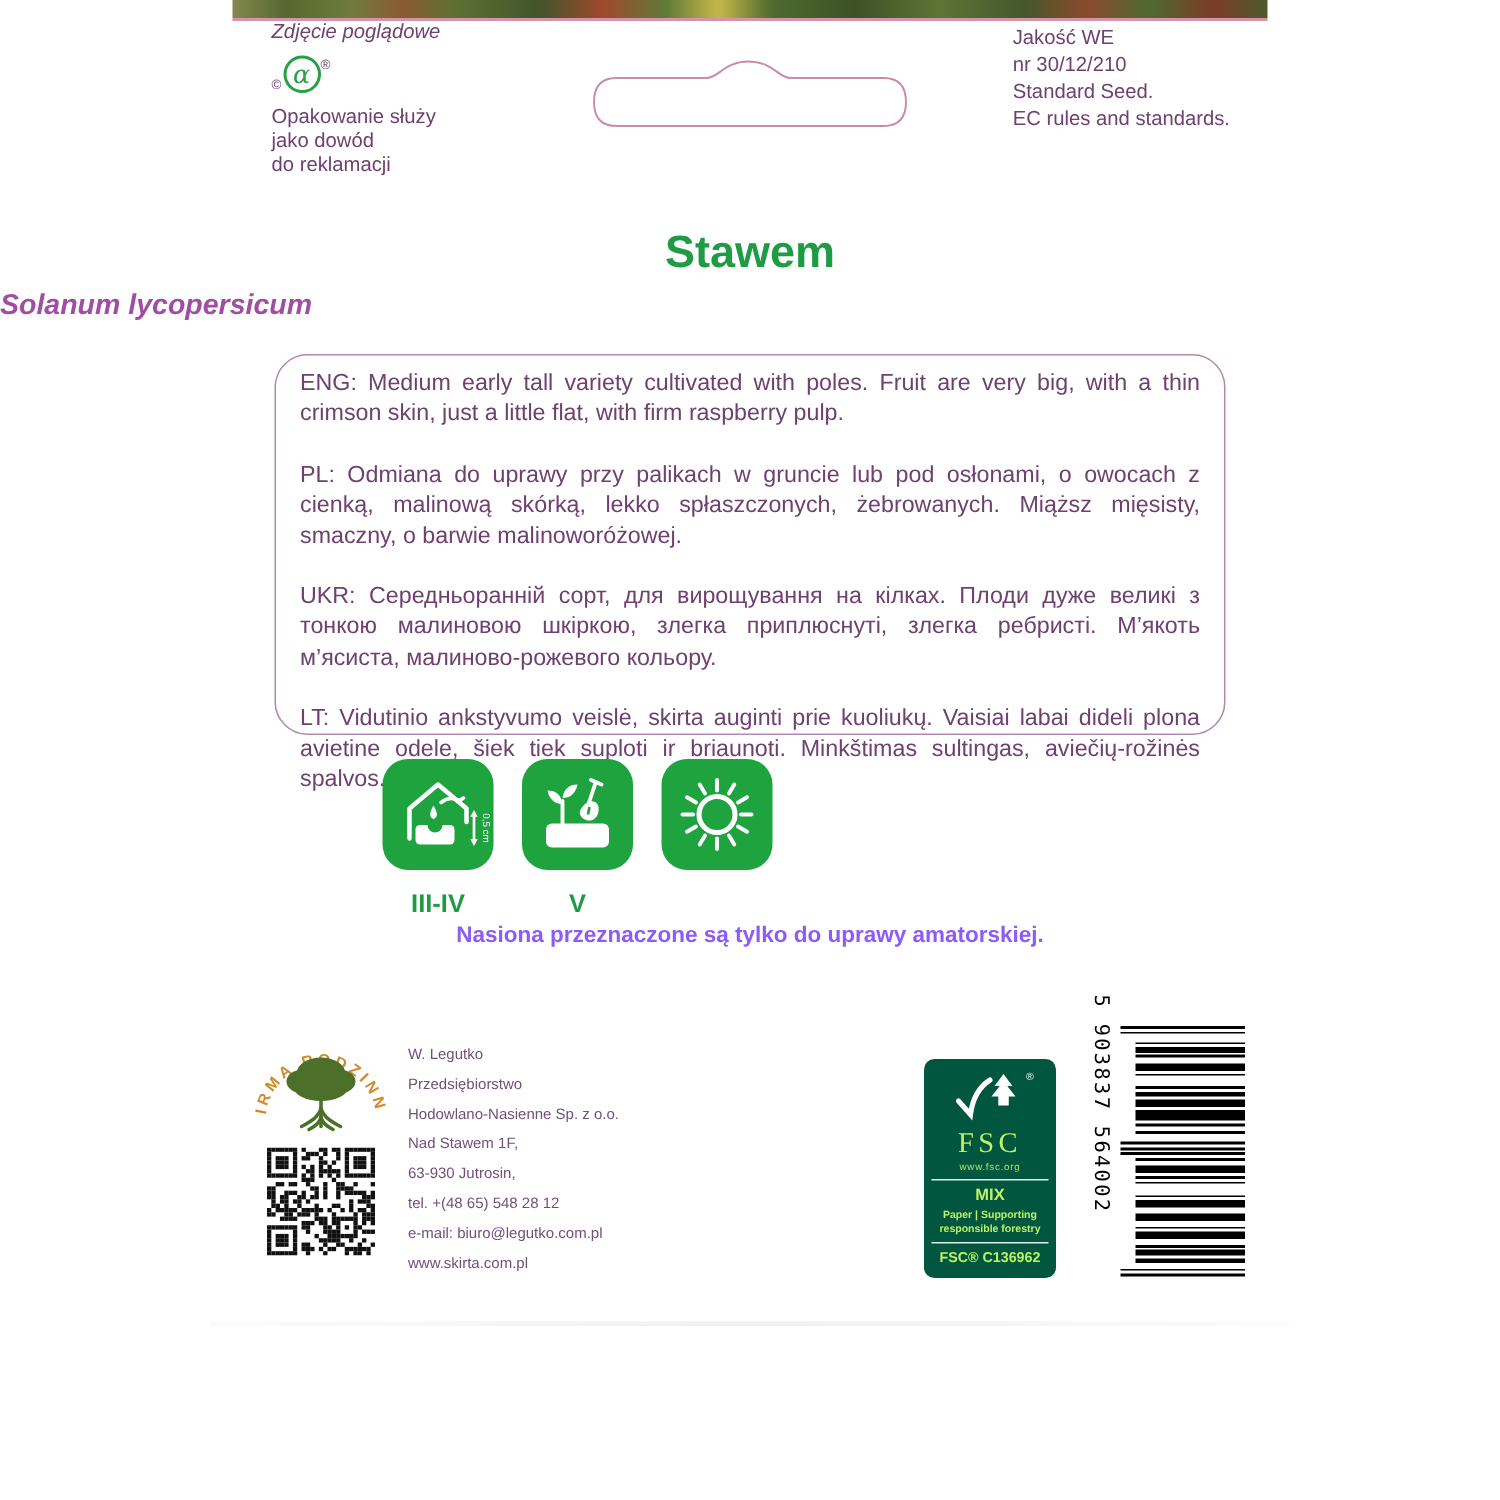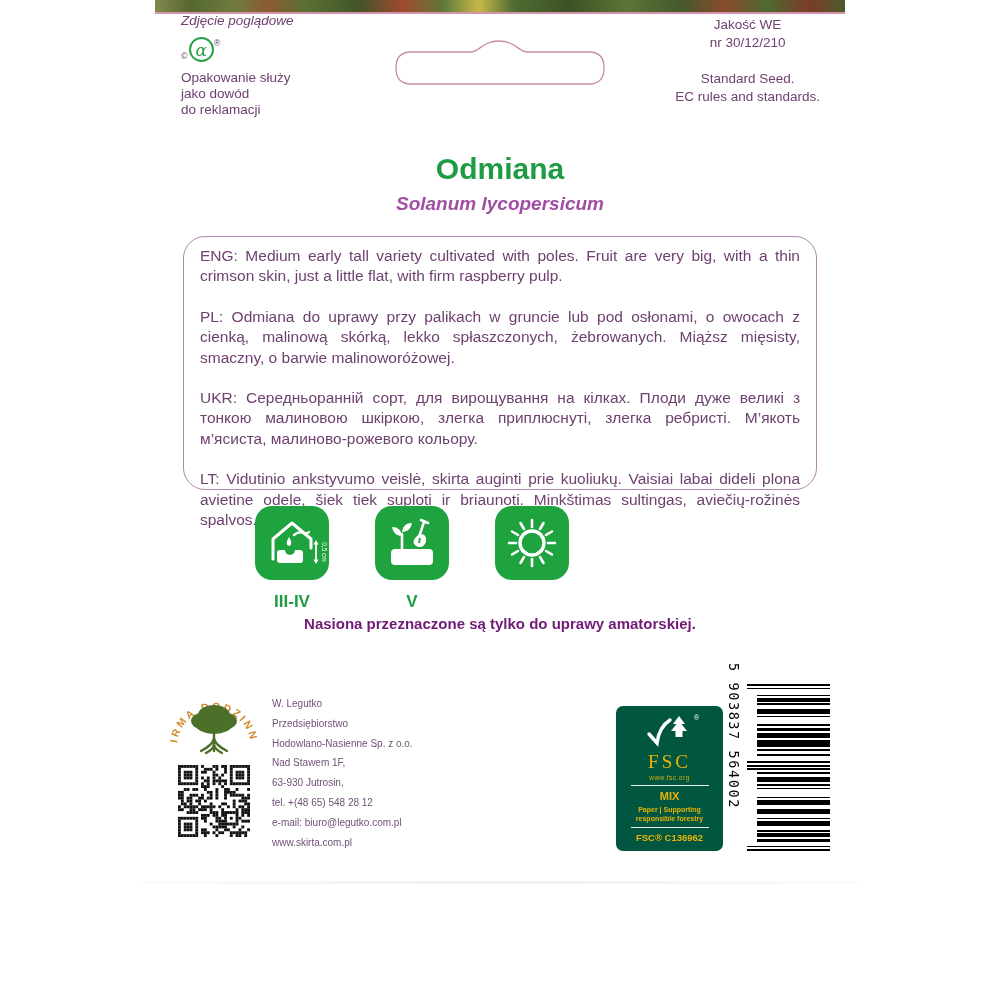--- a/index.html
+++ b/index.html
@@ -18,52 +18,52 @@
   
   .hdr-left{position:absolute;left:181px;top:13px;font-size:13.5px;line-height:16px;}
   .caption{margin:0 0 6px;font-style:italic;}
   .alpha-row{display:flex;align-items:flex-start;margin:0 0 6px;}
   .alpha-c{font-size:9px;margin-top:13px;}
   .alpha-circle{width:21px;height:21px;border:2px solid #27a046;border-radius:50%;
     color:#27a046;font-size:17px;font-style:italic;display:flex;align-items:center;
     justify-content:center;font-family:"DejaVu Serif",serif;margin:2px 0 0 1px;}
   .alpha-r{font-size:9px;margin-top:0;}
   .pack-note{line-height:16px;}
-  .hdr-right{position:absolute;right:180px;top:16px;text-align:center;font-size:13.5px;line-height:18px;}
-  .hdr-right .grp2{margin-top:18px;}
+  .hdr-right{position:absolute;right:180px;top:16px;text-align:left;font-size:13.5px;line-height:18px;}
+  .hdr-right .grp2{}
   .euroslot{position:absolute;left:394px;top:39px;}
 
   
   .title{position:absolute;left:0;top:122px;width:100%;text-align:center;
     font-size:30px;line-height:31px;font-weight:bold;color:#1f9c43;margin:0;}
-  .species{position:absolute;left:0;top:193px;width:100%;text-align:center;
+  .species{position:absolute;left:0;top:193px;width:100%;
     font-size:19px;font-style:italic;font-weight:bold;color:#a04ea4;margin:0;}
 
   
   .desc-box{position:absolute;left:183px;top:236px;width:634px;height:254px;
     border:1.5px solid #b089ae;border-radius:22px;box-sizing:border-box;
     padding:9px 16px;font-size:15.5px;line-height:20.4px;text-align:justify;}
   .desc-box p{margin:0 0 20px;}
 
   
-  .icons-row{position:absolute;left:255px;top:506px;display:flex;gap:46px;}
+  .icons-row{position:absolute;left:255px;top:506px;display:flex;gap:19px;}
   .icon-cell{width:74px;text-align:center;}
   .icon-box{width:74px;height:74px;background:#1ea33f;border-radius:17px;}
   .icon-label{margin-top:8px;font-size:17px;font-weight:bold;color:#1f9c43;min-height:20px;}
 
   .amateur-note{position:absolute;left:0;top:615px;width:100%;text-align:center;
-    font-size:15px;font-weight:bold;color:#701a75;margin:0;}
+    font-size:15px;font-weight:bold;color:#8b5cf6;margin:0;}
 
   
   .tree-logo{position:absolute;left:168px;top:687px;}
   .qr{position:absolute;left:178px;top:765px;width:72px;height:72px;line-height:0;}
   .address{position:absolute;left:272px;top:694px;font-size:10px;line-height:19.8px;color:#715077;}
 
-  .fsc{position:absolute;left:616px;top:706px;width:107px;background:#00563f;border-radius:7px;
-    color:#eab308;text-align:center;box-sizing:border-box;padding:6px 0 8px;}
+  .fsc{position:absolute;left:616px;top:706px;width:88px;background:#00563f;border-radius:7px;
+    color:#bef264;text-align:center;box-sizing:border-box;padding:6px 0 8px;}
   .fsc-acronym{font-family:"Liberation Serif",serif;font-size:19px;letter-spacing:3px;margin-top:-3px;}
   .fsc-url{font-size:6.5px;letter-spacing:.5px;opacity:.92;margin-top:1px;}
   .fsc-div{width:78px;border-top:1px solid rgba(255,255,255,.9);margin:4px auto;}
   .fsc-grade{font-size:11px;font-weight:bold;margin-top:2px;}
   .fsc-claim{font-size:7px;font-weight:bold;line-height:8.5px;margin-top:4px;padding:0 7px;}
   .fsc-license{font-size:9.5px;font-weight:bold;margin-top:4px;}
 
   .barcode-digits{position:absolute;left:726px;top:663px;height:190px;
     writing-mode:vertical-rl;font-family:"DejaVu Sans Mono",monospace;
     font-size:13.5px;letter-spacing:1.6px;color:#000;}
@@ -108,21 +108,21 @@
     </div>
   </div>
 
   <svg class="euroslot" width="212" height="50" viewBox="0 0 212 50">
     <path d="M 17 13 L 77 13 C 85 13 89 2 105 2 C 121 2 125 13 133 13 L 195 13
              Q 210 13 210 29 Q 210 45 195 45 L 17 45 Q 2 45 2 29 Q 2 13 17 13 Z" fill="none" stroke="#c98ba8" stroke-width="1.3"></path>
   </svg>
 
   <h1 class="title">
     <br>
-    <span>Odmiana</span>
+    <span>Stawem</span>
   </h1>
   <h2 class="species">Solanum lycopersicum</h2>
 
   <div class="desc-box">
     <p>ENG: Medium early tall variety cultivated with poles. Fruit are very big, with a thin crimson skin, just a little flat, with firm raspberry pulp.</p>
     <p>PL: Odmiana do uprawy przy palikach w gruncie lub pod osłonami, o owocach z cienką, malinową skórką, lekko spłaszczonych, żebrowanych. Miąższ mięsisty, smaczny, o barwie malinoworóżowej.</p>
     <p>UKR: Середньоранній сорт, для вирощування на кілках. Плоди дуже великі з тонкою малиновою шкіркою, злегка приплюснуті, злегка ребристі. М’якоть м’ясиста, малиново-рожевого кольору.</p>
     <p>LT: Vidutinio ankstyvumo veislė, skirta auginti prie kuoliukų. Vaisiai labai dideli plona avietine odele, šiek tiek suploti ir briaunoti. Minkštimas sultingas, aviečių-rožinės spalvos.</p>
   </div>
 

